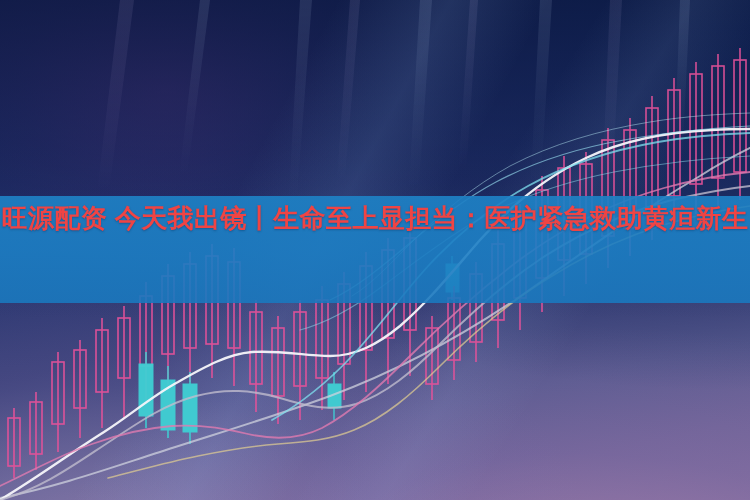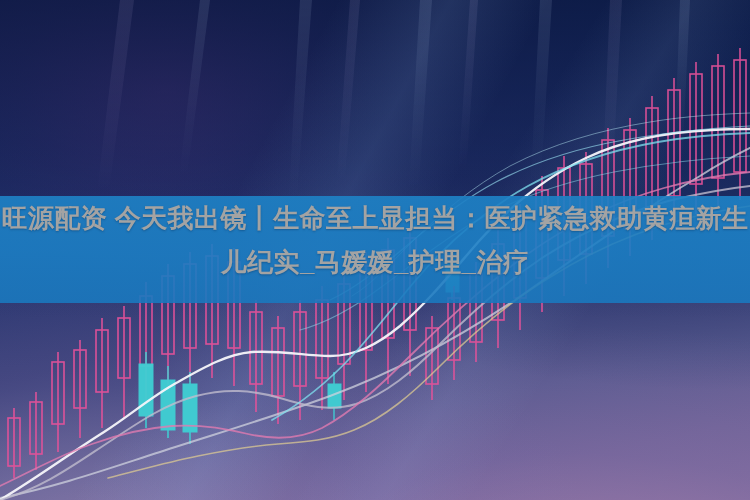--- a/index.html
+++ b/index.html
@@ -37,22 +37,22 @@
   }
   
   .chart{position:absolute;inset:0;}
   
   .banner{
     position:absolute;left:0;top:196px;width:750px;height:107px;
     background:linear-gradient(180deg,rgba(30,128,196,0.93) 0%,rgba(28,126,196,0.90) 50%,rgba(26,120,190,0.90) 100%);
   }
   .banner-text{
     position:absolute;left:0;top:196px;width:750px;height:107px;
-    display:flex;flex-direction:column;align-items:center;justify-content:flex-start;
-    color:#a3a3a3;font-weight:bold;font-size:26px;line-height:44px;
+    display:flex;flex-direction:column;align-items:center;justify-content:space-between;
+    color:#ef4444;font-weight:bold;font-size:26px;line-height:44px;
     letter-spacing:.4px;text-align:center;
     text-shadow:0 1px 2px rgba(0,40,80,0.35);
     white-space:nowrap;
   }
   .banner-line{display:block;}
 </style>
 </head>
 <body>
 
 <div id="stage">
@@ -298,16 +298,15 @@
       <path d="M300 330 C 330 322, 356 306, 380 288 C 410 266, 440 242, 474 222
                C 516 198, 564 182, 614 172 C 660 163, 710 158, 750 156" stroke="#8fdff0" stroke-width="1.1" opacity="0.5"></path>
       <path d="M352 296 C 372 284, 392 262, 414 240 C 442 212, 474 186, 510 166
                C 552 144, 600 130, 650 122 C 686 116, 722 114, 750 113" stroke="#bff1fb" stroke-width="1" opacity="0.45"></path>
     </g>
   </svg>
 
   <div class="banner"></div>
   <div class="banner-text">
     <span class="banner-line">旺源配资 今天我出镜丨生命至上显担当：医护紧急救助黄疸新生</span>
-    <span class="banner-line">儿纪实_马媛媛_护理_治疗</span>
   </div>
 
 </div>
 
 </body></html>

